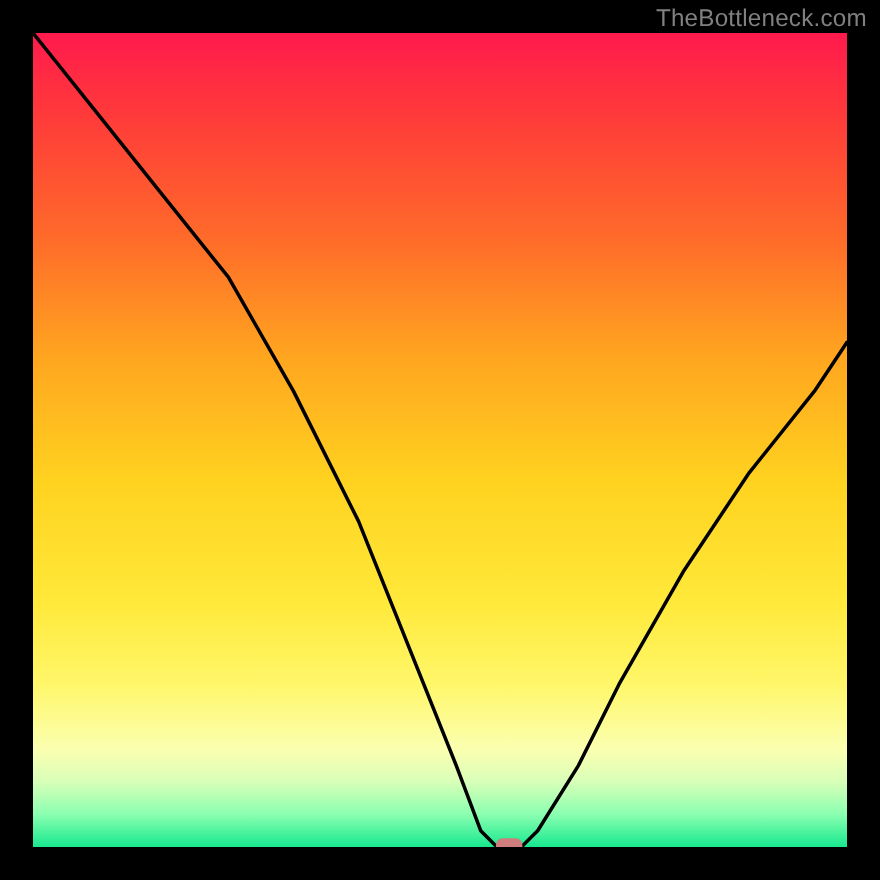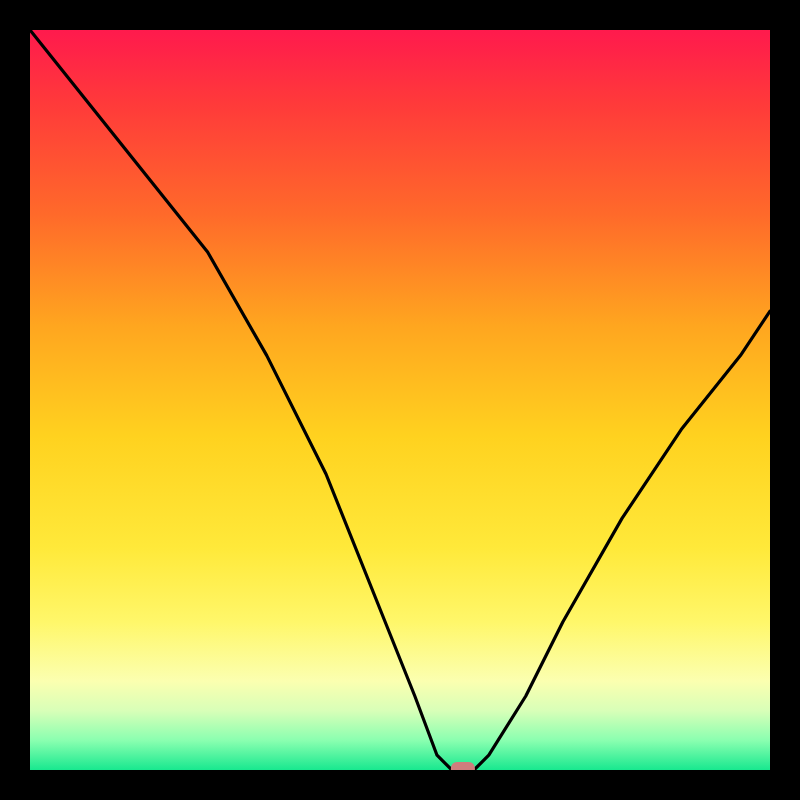--- a/index.html
+++ b/index.html
@@ -71,14 +71,15 @@
 
 <div class="frame">
 
   <div class="plot-area">
     <svg class="plot-svg" viewBox="0 0 740 740" preserveAspectRatio="none">
       <path id="curve-path" class="curve" d="M0.0 0.0 L59.2 74.0 L118.4 148.0 L177.6 222.0 L236.8 325.6 L296.0 444.0 L355.2 592.0 L384.8 666.0 L407.0 725.2 L421.8 740.0 L444.0 740.0 L458.8 725.2 L495.8 666.0 L532.8 592.0 L592.0 488.4 L651.2 399.6 L710.4 325.6 L740.0 281.2"></path>
       <rect id="marker-rect" class="marker" rx="6" ry="6" x="420.9" y="732.0" width="24" height="14"></rect>
     </svg>
   </div>
 
+  <div class="watermark">TheBottleneck.com</div>
 
 </div>
 
 </body></html>

